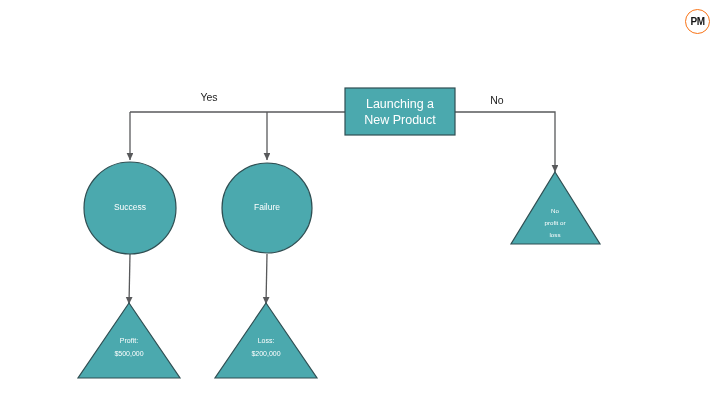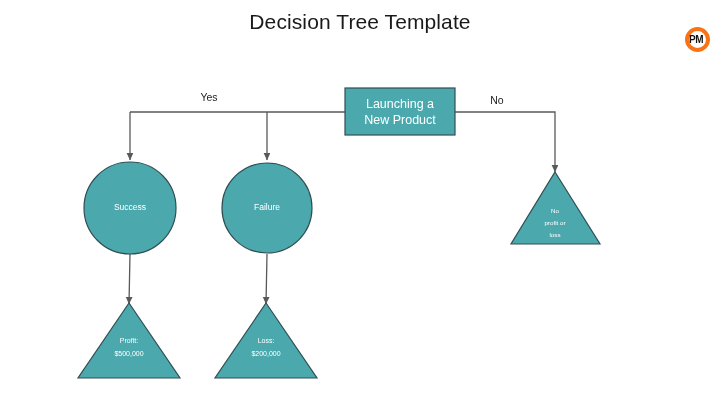--- a/index.html
+++ b/index.html
@@ -43,25 +43,25 @@
     right: 10px;
     top: 9px;
     display: flex;
     align-items: center;
     gap: 7px;
   }
   .brand-mark {
     width: 25px;
     height: 25px;
     border-radius: 50%;
-    border: 4px solid #f97316;
+    border: 1px solid #f97316;
     display: flex;
     align-items: center;
+    justify-content: center;
     box-sizing: border-box;
-    margin-top: 18px;
   }
   .brand-mark span {
     font-size: 10px;
     font-weight: bold;
     color: #141414;
     letter-spacing: -0.4px;
     line-height: 1;
   }
   .brand-name {
     font-size: 16.5px;
@@ -103,21 +103,20 @@
     stroke: #2f4f53;
     stroke-width: 1.2;
   }
 </style>
 </head>
 <body>
 
 <div id="canvas">
 
   <div class="header">
-    <div class="page-title">Decision Tree Template</div>
     <div class="brand">
       <div class="brand-mark">
         <span>PM</span>
       </div>
     </div>
   </div>
 
   <svg id="diagram" width="720" height="407" viewBox="0 0 720 407">
 
     <defs>

